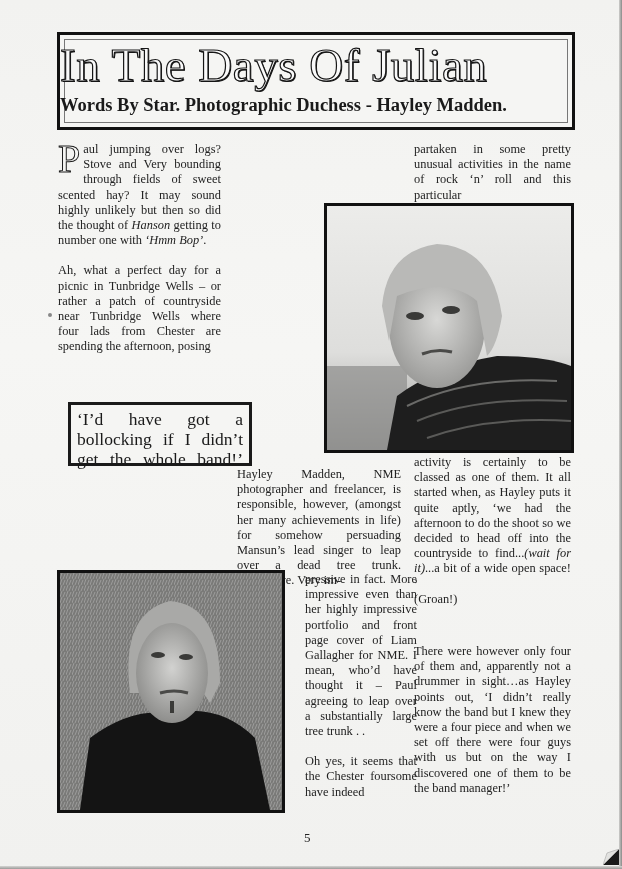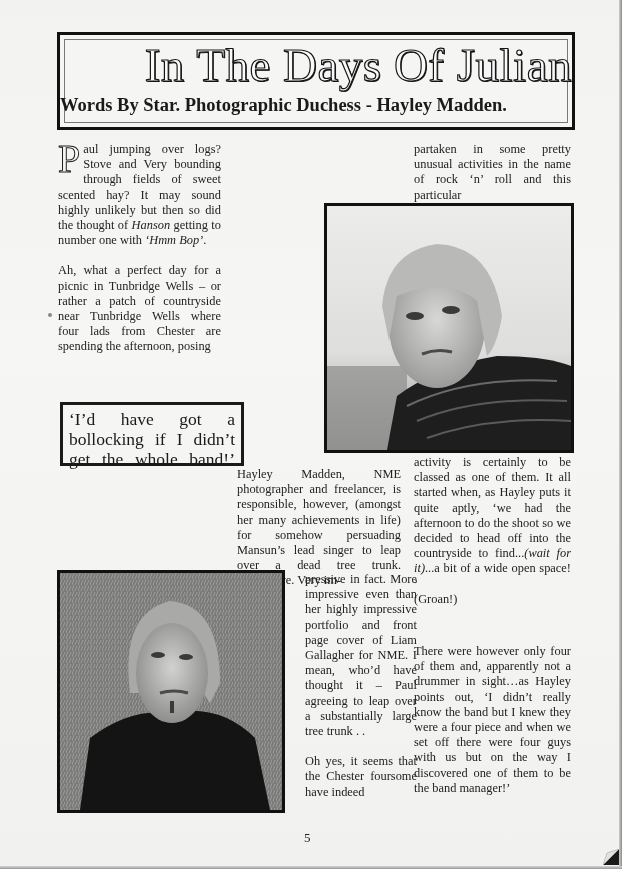--- a/index.html
+++ b/index.html
@@ -24,21 +24,21 @@
   }
   .title-box {
     position: absolute; left: 57px; top: 32px; width: 512px; height: 92px;
     border: 3px solid #111; background: #f5f5f3;
   }
   .title-inner {
     position: absolute; left: 4px; top: 4px; right: 4px; bottom: 4px;
     border: 1px solid #777;
   }
   .title {
-    position: absolute; left: 0; right: 0; top: 4px; text-align: right;
+    position: absolute; left: 0; right: 0; top: 4px; text-align: left;
     font-size: 47px; letter-spacing: 0.5px; line-height: 52px;
     color: #fafafa;
     -webkit-text-stroke: 1.2px #151515;
     text-shadow: 1px 1px 0 #151515;
     font-family: "Liberation Serif", serif;
   }
   .byline {
     position: absolute; left: 0; right: 0; top: 59px; text-align: left;
     font-size: 18.5px; font-weight: bold; color: #1a1a1a; line-height: 22px;
   }
@@ -46,21 +46,21 @@
     position: absolute; font-size: 12.4px; line-height: 15.2px;
     text-align: justify; color: #222;
   }
   .col p { margin: 0; }
   .col p + p { margin-top: 15px; }
   .dropcap {
     float: left; font-size: 40px; line-height: 30px; margin: 2px 3px 0 0;
     color: #f6f6f4; -webkit-text-stroke: 1px #1a1a1a; font-family: "Liberation Serif", serif;
   }
   .pullquote {
-    position: absolute; left: 60px; top: 402px; width: 166px; height: 50px;
+    position: absolute; left: 68px; top: 402px; width: 166px; height: 50px;
     border: 3px solid #1a1a1a; background: #f5f5f3; padding: 4px 6px;
     font-size: 17.5px; line-height: 20px; text-align: justify; color: #1a1a1a;
     text-align-last: justify;
   }
   .photo {
     position: absolute; border: 3px solid #111; overflow: hidden;
   }
   .photo-1 { left: 324px; top: 203px; width: 244px; height: 244px; background: #d9d9d7; }
   .photo-2 { left: 57px; top: 570px; width: 222px; height: 237px; background: #6e6e6c; }
   .bullet-mark {

